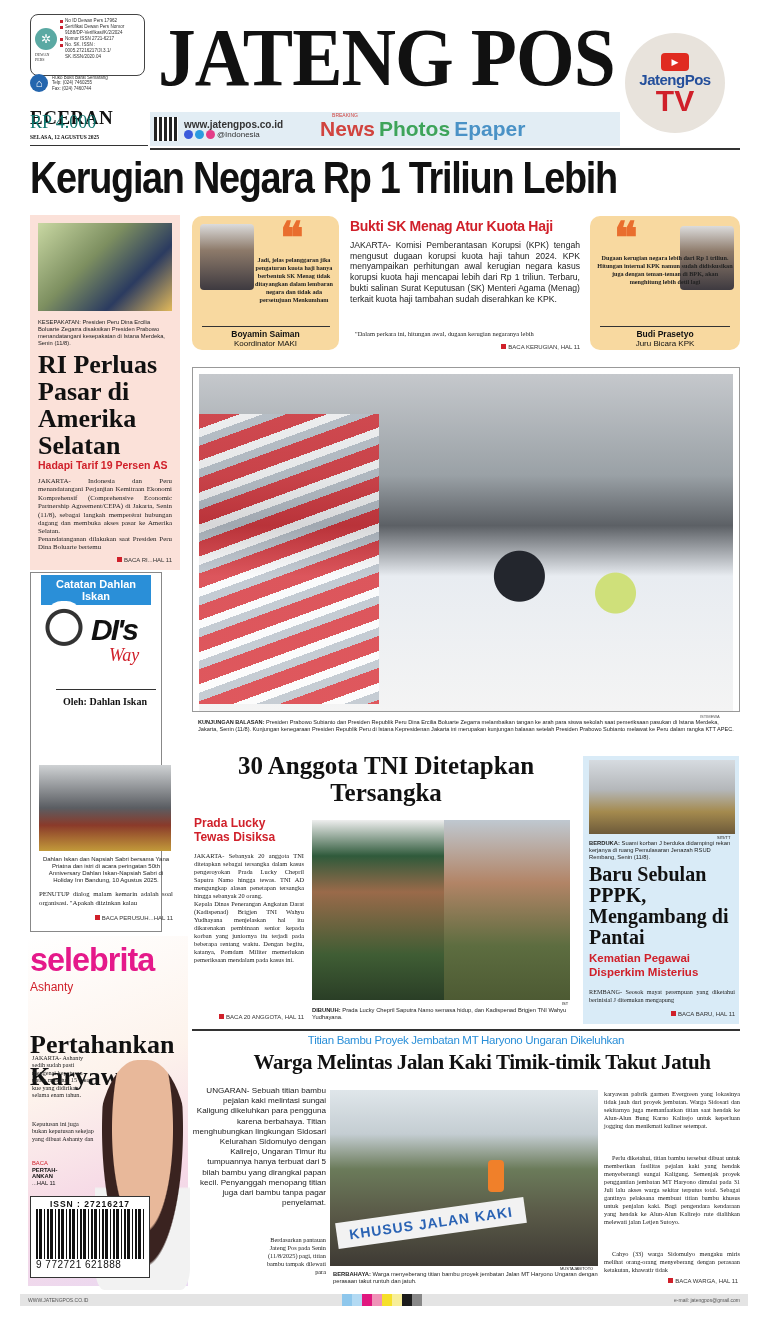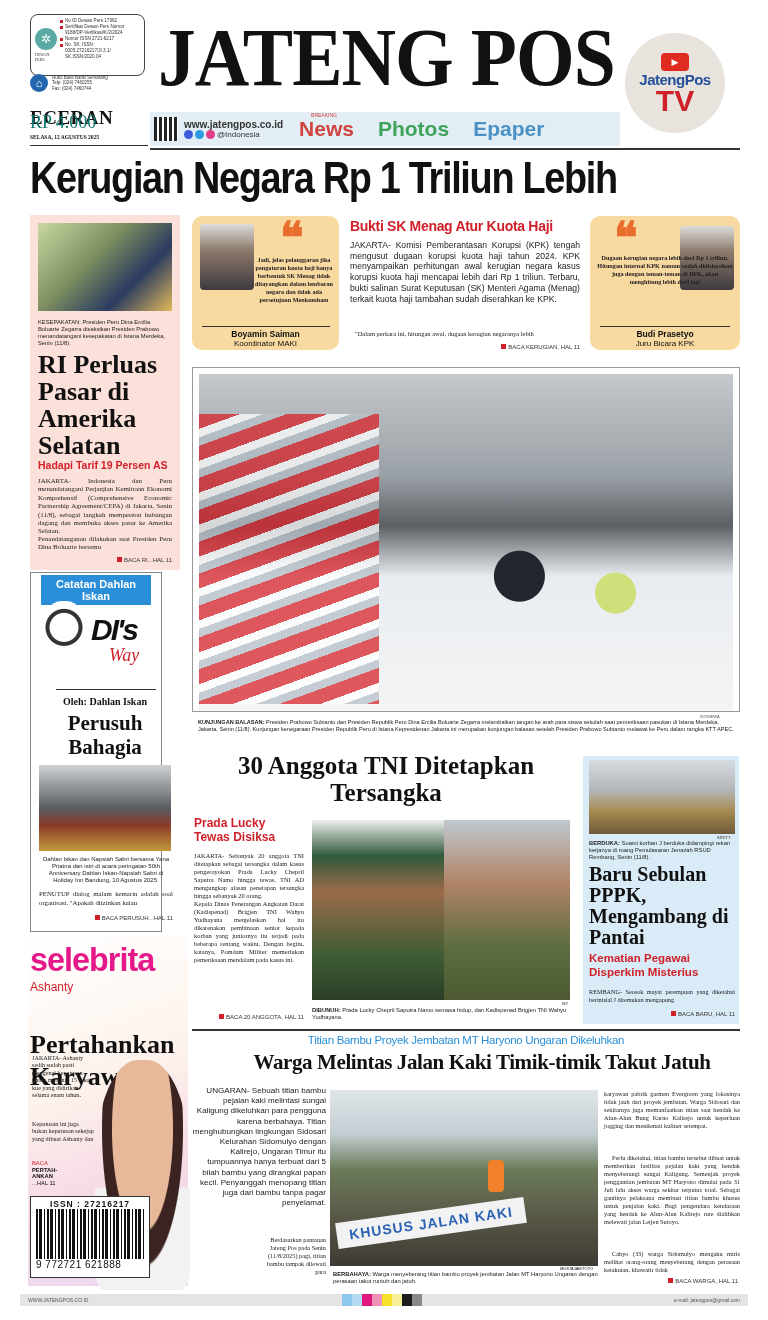--- a/index.html
+++ b/index.html
@@ -25,21 +25,21 @@
 .tv{left:625px;top:33px;width:100px;height:100px;border-radius:50%;background:#e8e3dc;display:flex;flex-direction:column;align-items:center;justify-content:center}
 .tv .yt{width:28px;height:18px;background:#e02b20;border-radius:4px;color:#fff;font-size:9px;display:flex;align-items:center;justify-content:center}
 .tv .jp{font-size:15px;font-weight:bold;color:#244f9b;font-family:"Liberation Sans",sans-serif;letter-spacing:-0.5px}
 .tv .t{font-size:30px;font-weight:bold;color:#d0202a;line-height:26px;font-family:"Liberation Sans",sans-serif}
 .bar{left:150px;top:112px;width:470px;height:34px;background:#e2edf4;display:flex;align-items:center;padding:0 4px;gap:6px}
 .qr{width:24px;height:24px;background:repeating-linear-gradient(90deg,#222 0 3px,#fff 3px 5px),#222}
 .web{display:flex;flex-direction:column}
 .web .u{font-size:10px;font-weight:bold;color:#333;font-family:"Liberation Sans",sans-serif}
 .web .s{display:flex;gap:2px;align-items:center;font-size:8px;font-family:"Liberation Sans",sans-serif;color:#333}
 .soc{width:9px;height:9px;border-radius:50%;display:inline-block}
-.bk{display:flex;align-items:flex-start;gap:24px;margin-left:10px;font-family:"Liberation Sans",sans-serif;font-weight:bold;font-size:21px}
+.bk{display:flex;align-items:flex-start;gap:4px;margin-left:31px;font-family:"Liberation Sans",sans-serif;font-weight:bold;font-size:21px}
 .bk .news{color:#d1433e;position:relative}
 .bk .news small{position:absolute;top:-5px;left:12px;font-size:5px;color:#d1433e;font-weight:normal}
 .bk .photos{color:#3ea45a}
 .bk .epaper{color:#4a92c6}
 .rule{height:2px;background:#333}
 .headline{left:30px;top:152px;width:710px;font-family:"Liberation Sans",sans-serif;font-weight:bold;font-size:44px;letter-spacing:-1.5px;white-space:nowrap;transform:scaleX(0.86);transform-origin:left top;line-height:52px}
 
 .lbox{left:30px;top:215px;width:150px;height:355px;background:#fbe1d9}
 .photo{background:linear-gradient(135deg,#c9d8a3,#7d8f60 40%,#2b3b60 70%,#e2b95a);}
 .cap{font-family:"Liberation Sans",sans-serif;font-size:5.8px;line-height:7px;color:#222}
@@ -188,21 +188,20 @@
 <div class="abs sans" style="left:700px;top:714px;font-size:4px;color:#555">ISTIMEWA</div>
 <div class="abs cap" style="left:198px;top:719px;width:540px;font-size:5.6px;line-height:6.8px"><b>KUNJUNGAN BALASAN:</b> <span>Presiden Prabowo Subianto dan Presiden Republik Peru Dina Ercilia Boluarte Zegarra melambaikan tangan ke arah para siswa sekolah saat pemeriksaan pasukan di Istana Merdeka, Jakarta, Senin (11/8). Kunjungan kenegaraan Presiden Republik Peru di Istana Kepresidenan Jakarta ini merupakan kunjungan balasan setelah Presiden Prabowo Subianto melawat ke Peru dalam rangka KTT APEC.</span></div>
 
 <div class="abs dbox">
   <div class="dtag">Catatan Dahlan Iskan</div>
   <div class="abs" style="left:10px;top:28px;width:46px;height:66px;border-radius:45% 45% 30% 30%;background:radial-gradient(circle at 50% 40%,#fff 0 14px,#333 15px 18px,#fff 19px)"></div>
   <div class="abs sans" style="left:60px;top:40px;font-size:30px;font-weight:bold;font-style:italic;letter-spacing:-2px">DI's</div>
   <div class="abs serif" style="left:78px;top:72px;font-size:18px;font-style:italic;color:#d0202a">Way</div>
   <div class="abs" style="left:25px;top:116px;width:100px;height:1px;background:#333"></div>
   <div class="abs serif" style="left:0;top:123px;width:148px;text-align:center;font-size:10px;font-weight:bold">Oleh: Dahlan Iskan</div>
-  <div class="abs big-serif" style="left:0;top:138px;width:148px;text-align:center;font-size:21px;line-height:24px">Perusuh Bahagia</div>
   <div class="abs photo" style="left:8px;top:192px;width:132px;height:86px;background:linear-gradient(180deg,#cfd2d4 0,#5a5d62 50%,#8a3a2a 70%,#c29a3a 100%)"></div>
   <div class="abs cap" style="left:8px;top:283px;width:134px;font-size:6px;text-align:center">Dahlan Iskan dan Napsiah Sabri bersama Yana Priatna dan istri di acara peringatan 50th Anniversary Dahlan Iskan-Napsiah Sabri di Holiday Inn Bandung, 10 Agustus 2025.</div>
   <div class="abs body-s" style="left:8px;top:316px;width:134px;font-size:6.8px">PENUTUP dialog malam kemarin adalah soal organisasi. "Apakah diizinkan kalau</div>
   <div class="abs baca" style="left:8px;top:342px;width:134px"><span class="sq"></span><span>BACA PERUSUH...HAL 11</span></div>
 </div>
 
 <div class="abs big-serif" style="left:192px;top:752px;width:388px;text-align:center;font-size:25px;line-height:27px">30 Anggota TNI Ditetapkan Tersangka</div>
 <div class="abs red-sub" style="left:194px;top:816px;width:110px;font-size:12px;line-height:14px">Prada Lucky Tewas Disiksa</div>
 <div class="abs body-s" style="left:194px;top:852px;width:110px;font-size:6.4px;line-height:8px">JAKARTA- Sebanyak 20 anggota TNI ditetapkan sebagai tersangka dalam kasus pengeroyokan Prada Lucky Chepril Saputra Namo hingga tewas. TNI AD mengungkap alasan penetapan tersangka hingga sebanyak 20 orang.</div>
 <div class="abs body-s" style="left:194px;top:900px;width:110px;font-size:6.4px;line-height:8px">Kepala Dinas Penerangan Angkatan Darat (Kadispenad) Brigjen TNI Wahyu Yudhayana menjelaskan hal itu dikarenakan pembinaan senior kepada korban yang juniornya itu terjadi pada beberapa rentang waktu. Dengan begitu, katanya, Pomdam Militer memerlukan pemeriksaan mendalam pada kasus ini.</div>

